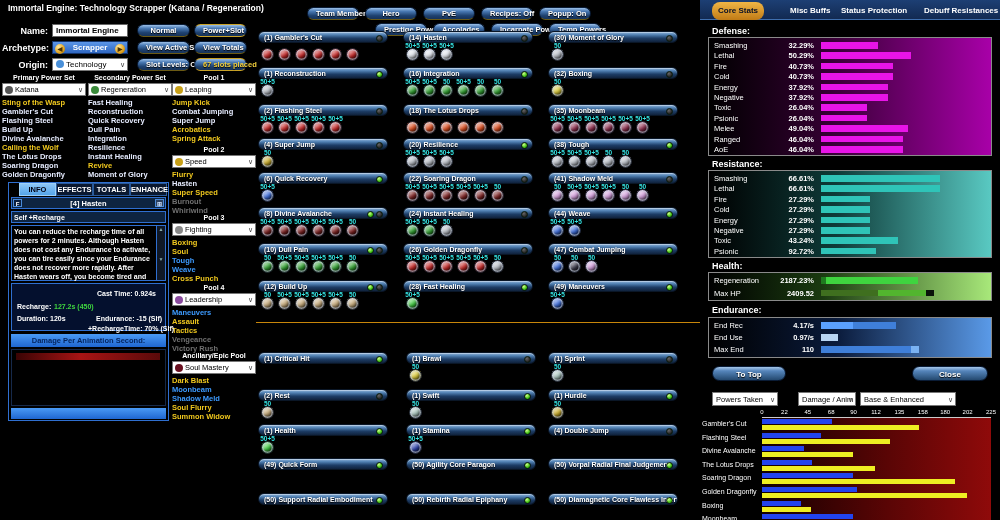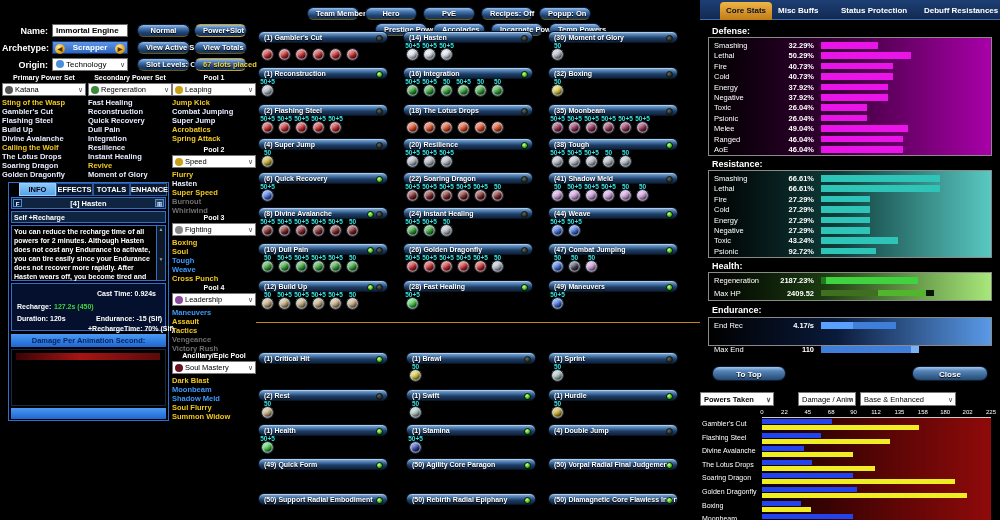--- a/index.html
+++ b/index.html
@@ -94,20 +94,21 @@
   .csel .ch{position:absolute;right:2px;top:0;color:#444;font-size:7px;}
   .plot{position:absolute;left:62px;top:27px;width:229px;height:103px;background:linear-gradient(90deg,#140000,#5a0505 55%,#8f0a0a 100%);border-top:1px solid #ccc;}
   .tick{position:absolute;top:19px;transform:translateX(-50%);font-size:6px;color:#fff;}
   .clabel{position:absolute;left:0;width:58px;text-align:left;font-size:7px;color:#fff;white-space:nowrap;}
   .cbar{position:absolute;height:5px;}
 </style>
 </head>
 <body>
 
 <div class="page">
+  <div class="win-title">Immortal Engine: Technology Scrapper (Katana / Regeneration)</div>
   <div class="topbar" id="tb1" style="left:304px;top:2px;"><div class="pill" style="width: 52px;">Team Members</div><div class="pill" style="width: 52px;">Hero</div><div class="pill" style="width: 52px;">PvE</div><div class="pill" style="width: 52px;">Recipes: Off</div><div class="pill" style="width: 52px;">Popup: On</div></div>
   <div class="topbar" id="tb2" style="left:372px;top:18px;"><div class="pill" style="width: 52px;">Prestige Powers</div><div class="pill" style="width: 52px;">Accolades</div><div class="pill" style="width: 52px;">Incarnate Powers</div><div class="pill" style="width: 52px;">Temp Powers</div></div>
 
   <span class="hlabel" style="left:2px;top:26px;">Name:</span>
   <input class="hinput" style="left: 52px; top: 24px; width: 76px;" value="Immortal Engine">
   <button class="pill abs" style="left:134px;top:24px;width:53px;">Normal</button>
   <button class="pill gold abs" style="left:191px;top:24px;width:53px;">Power+Slot</button>
 
   <span class="hlabel" style="left:2px;top:43px;">Archetype:</span>
   <div class="at-ctl" style="left:52px;top:41px;width:76px;">
@@ -804,22 +805,22 @@
       <div class="prow" style="left: 406px; top: 493px;">
         <div class="pbar">(50) Rebirth Radial Epiphany<div class="led on" style="right: 4px;"></div></div>
       </div>
       <div class="prow" style="left: 548px; top: 493px;">
         <div class="pbar">(50) Diamagnetic Core Flawless Interface<div class="led on" style="right: 4px;"></div></div>
       </div>
     </div>
 
   <div class="rpanel">
     <div class="rtabbar" id="rtabs">
-        <div class="rtab active" style="left: 20px;">Core Stats</div>
-        <div class="rtab" style="left: 72px;">Misc Buffs</div>
+        <div class="rtab active" style="left: 12px; border-radius: 8px;">Core Stats</div>
+        <div class="rtab" style="left: 84px;">Misc Buffs</div>
         <div class="rtab" style="left: 135px;">Status Protection</div>
         <div class="rtab" style="left: 218px;">Debuff Resistances</div>
       </div>
     <span class="sect-h" style="top:26px;">Defense:</span>
     <div class="sbox" id="defbox" style="top:37px;height:119px;background:linear-gradient(90deg,#000 0%,#30002e 40%,#a800a8 100%);">
         <div class="srow" style="top: 3px;">
           <div class="lb">Smashing</div>
           <div class="vl">32.29%</div>
           <div class="bar" style="width: 57.4762px; background: rgb(232, 20, 232);"></div>
         </div>
@@ -931,43 +932,50 @@
           <div class="lb">Max HP</div>
           <div class="vl">2409.52</div>
           <div class="bar" style="width: 113px;">
             <div class="seg" style="left: 0px; width: 57px; background: rgb(63, 111, 31);"></div>
             <div class="seg" style="left: 57px; width: 48px; background: rgb(82, 181, 46);"></div>
             <div class="seg" style="left: 105px; width: 8px; background: rgb(10, 20, 10);"></div>
           </div>
         </div>
       </div>
     <span class="sect-h" style="top:305px;">Endurance:</span>
-    <div class="sbox" id="endbox" style="top:317px;height:29px;background:linear-gradient(90deg,#000 0%,#0a1a3a 45%,#5a9ae8 100%);">
+    <div class="sbox" id="endbox" style="top:317px;height:41px;background:linear-gradient(90deg,#000 0%,#0a1a3a 45%,#5a9ae8 100%);">
         <div class="srow" style="top: 3px;">
           <div class="lb">End Rec</div>
           <div class="vl">4.17/s</div>
           <div class="bar" style="width: 75px;">
             <div class="seg" style="left: 0px; width: 32px; background: rgb(90, 160, 255);"></div>
             <div class="seg" style="left: 32px; width: 43px; background: rgb(63, 127, 217);"></div>
           </div>
         </div>
+        <div class="srow" style="top: 15px;">
+          <div class="lb">End Use</div>
+          <div class="vl">0.97/s</div>
+          <div class="bar" style="width: 17px;">
+            <div class="seg" style="left: 0px; width: 17px; background: rgb(184, 212, 242);"></div>
+          </div>
+        </div>
         <div class="srow" style="top: 27px;">
           <div class="lb">Max End</div>
           <div class="vl">110</div>
           <div class="bar" style="width: 98px;">
             <div class="seg" style="left: 0px; width: 90px; background: rgb(63, 127, 217);"></div>
             <div class="seg" style="left: 90px; width: 8px; background: rgb(122, 178, 242);"></div>
           </div>
         </div>
       </div>
     <button class="rbtn" style="left:12px;top:366px;width:74px;">To Top</button>
     <button class="rbtn" style="left:212px;top:366px;width:76px;">Close</button>
     <div class="chart-wrap">
       <div id="csels">
-          <div class="csel" style="left: 0; width: 74px; font-weight: bold;">Powers Taken<span class="ch">∨</span></div>
+          <div class="csel" style="left: 12px; width: 66px;">Powers Taken<span class="ch">∨</span></div>
           <div class="csel" style="left: 98px; width: 58px;">Damage / Anim<span class="ch">∨</span></div>
           <div class="csel" style="left: 160px; width: 96px;">Base &amp; Enhanced<span class="ch">∨</span></div>
         </div>
       <div class="plot" id="cplot">
           <div class="cbar" style="left: 0px; top: 1px; width: 70.2267px; background: rgb(34, 68, 238);"></div>
           <div class="cbar" style="left: 0px; top: 7px; width: 156.738px; background: rgb(238, 238, 34);"></div>
           <div class="cbar" style="left: 0px; top: 14.6px; width: 59.0311px; background: rgb(34, 68, 238);"></div>
           <div class="cbar" style="left: 0px; top: 20.6px; width: 128.24px; background: rgb(238, 238, 34);"></div>
           <div class="cbar" style="left: 0px; top: 28.2px; width: 41.7289px; background: rgb(34, 68, 238);"></div>
           <div class="cbar" style="left: 0px; top: 34.2px; width: 90.5822px; background: rgb(238, 238, 34);"></div>

